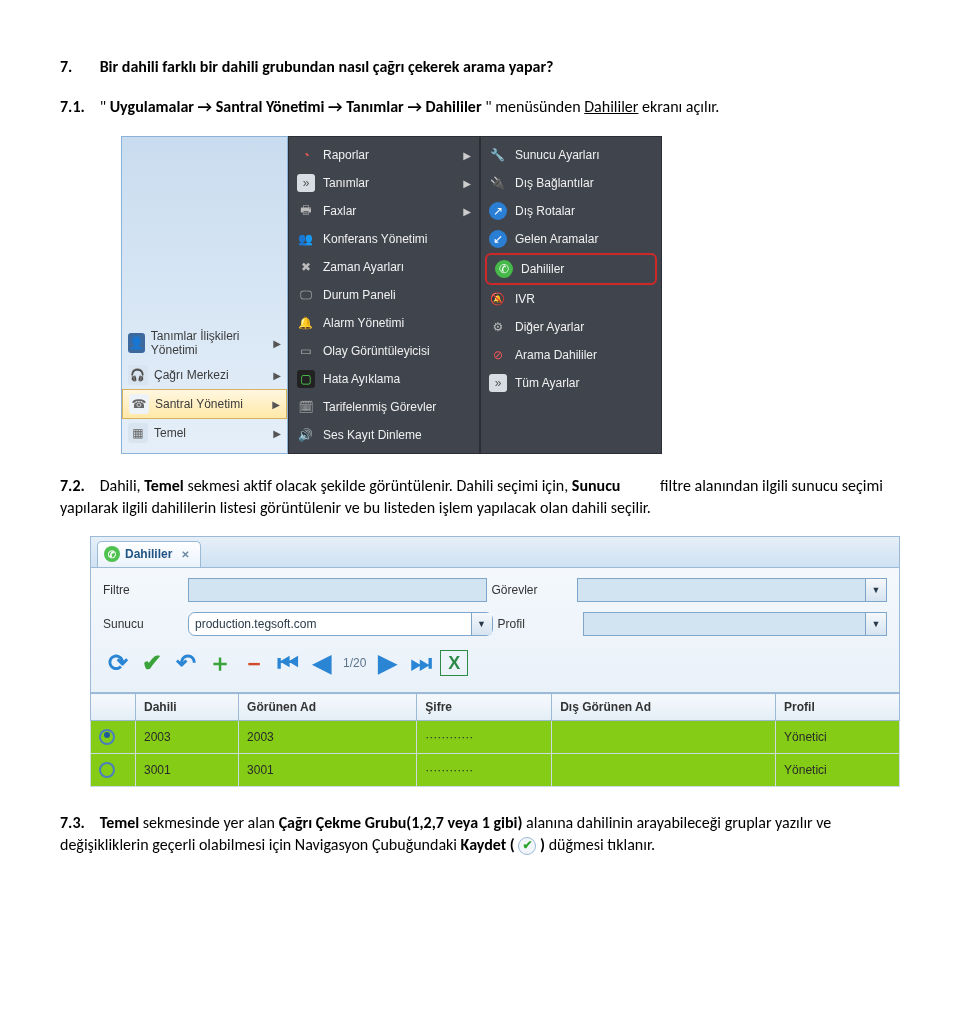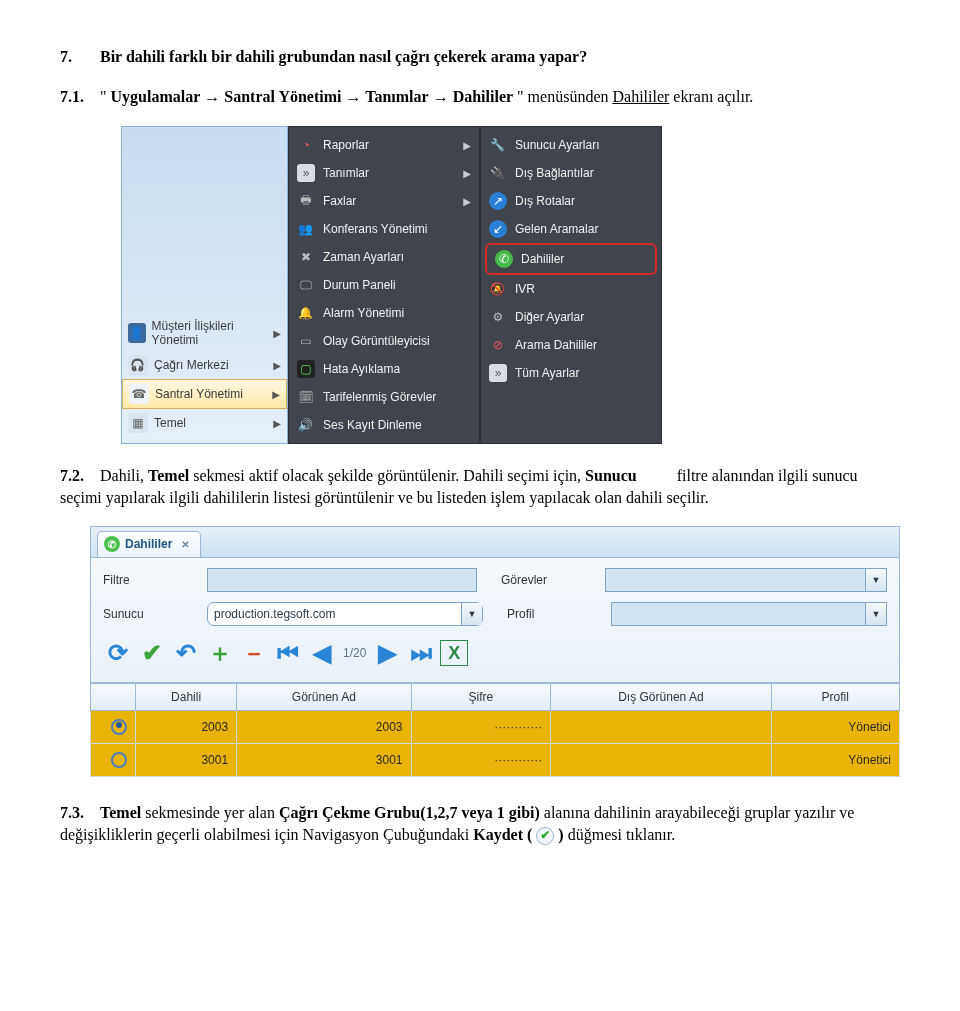--- a/index.html
+++ b/index.html
@@ -5,23 +5,22 @@
   body {
     font-family: Calibri, Arial, sans-serif;
     font-size: 16px;
     color: #000;
     background: #fff;
     margin: 0;
     padding: 40px 60px;
     width: 840px;
   }
   .para {
-    margin: 6px 0 18px 0;
+    margin: 16px 0 18px 0;
     line-height: 1.35;
-    font-family: Liberation Serif, serif;
   }
   .num {
     font-weight: bold;
     display: inline-block;
     width: 36px;
   }
   .bold { font-weight: bold; }
   .u { text-decoration: underline; }
   .arrow { font-weight: bold; }
   .indent-text { margin-left: 36px; }
@@ -139,21 +138,21 @@
 
   .filterbox {
     border: 1px solid #9cb9d6;
     border-top: none;
     background: linear-gradient(to bottom,#f4f8fc,#e9f1f9);
     padding: 10px 12px 4px 12px;
   }
   .frow {
     display: flex;
     align-items: center;
-    gap: 24px;
+    gap: 5px;
     margin-bottom: 10px;
   }
   .flabel {
     width: 80px;
     color: #333;
   }
   .finput {
     flex: 1;
     height: 22px;
     background: #d2e3f2;
@@ -201,31 +200,31 @@
   }
 
   .grid {
     width: 100%;
     border: 1px solid #9cb9d6;
     border-collapse: collapse;
   }
   .grid th {
     background: linear-gradient(to bottom,#f5f9fc,#e4eef7);
     border: 1px solid #9cb9d6;
-    text-align: center;
+    text-align: left;
     padding: 6px 8px;
-    font-weight: normal;
+    font-weight: bold;
     color:#333;
   }
   .grid td {
     border: 1px solid #cdd9e5;
     padding: 8px 8px;
     color:#2a2a2a;
   }
-  .grid tr.row { background:#eab308;text-align:right; }
+  .grid tr.row { background:#84cc16; }
   .radio {
     width:12px; height:12px;
     border:2px solid #4a7ebf;
     border-radius:50%;
     display:inline-block;
     vertical-align:middle;
   }
   .radio.on::after{
     content:"";
     display:block;
@@ -271,21 +270,21 @@
   <span> menüsünden </span>
   <span class="u">Dahililer</span>
   <span> ekranı açılır.</span>
 </div>
 
 <div class="shot1">
 
   <div class="s1-left">
     <div class="item">
       <span class="icon-box" style="background:#3d6a9e;color:#fff;">👤</span>
-      <span>Müşteri İlişkileri Yönetimi</span>
+      <span>Tanımlar İlişkileri Yönetimi</span>
       <span class="chev">▶</span>
     </div>
     <div class="item">
       <span class="icon-box" style="background:#d8e4ef;color:#555;">🎧</span>
       <span>Çağrı Merkezi</span>
       <span class="chev">▶</span>
     </div>
     <div class="item active">
       <span class="icon-box" style="background:#eef3f7;color:#666;">☎</span>
       <span>Santral Yönetimi</span>

